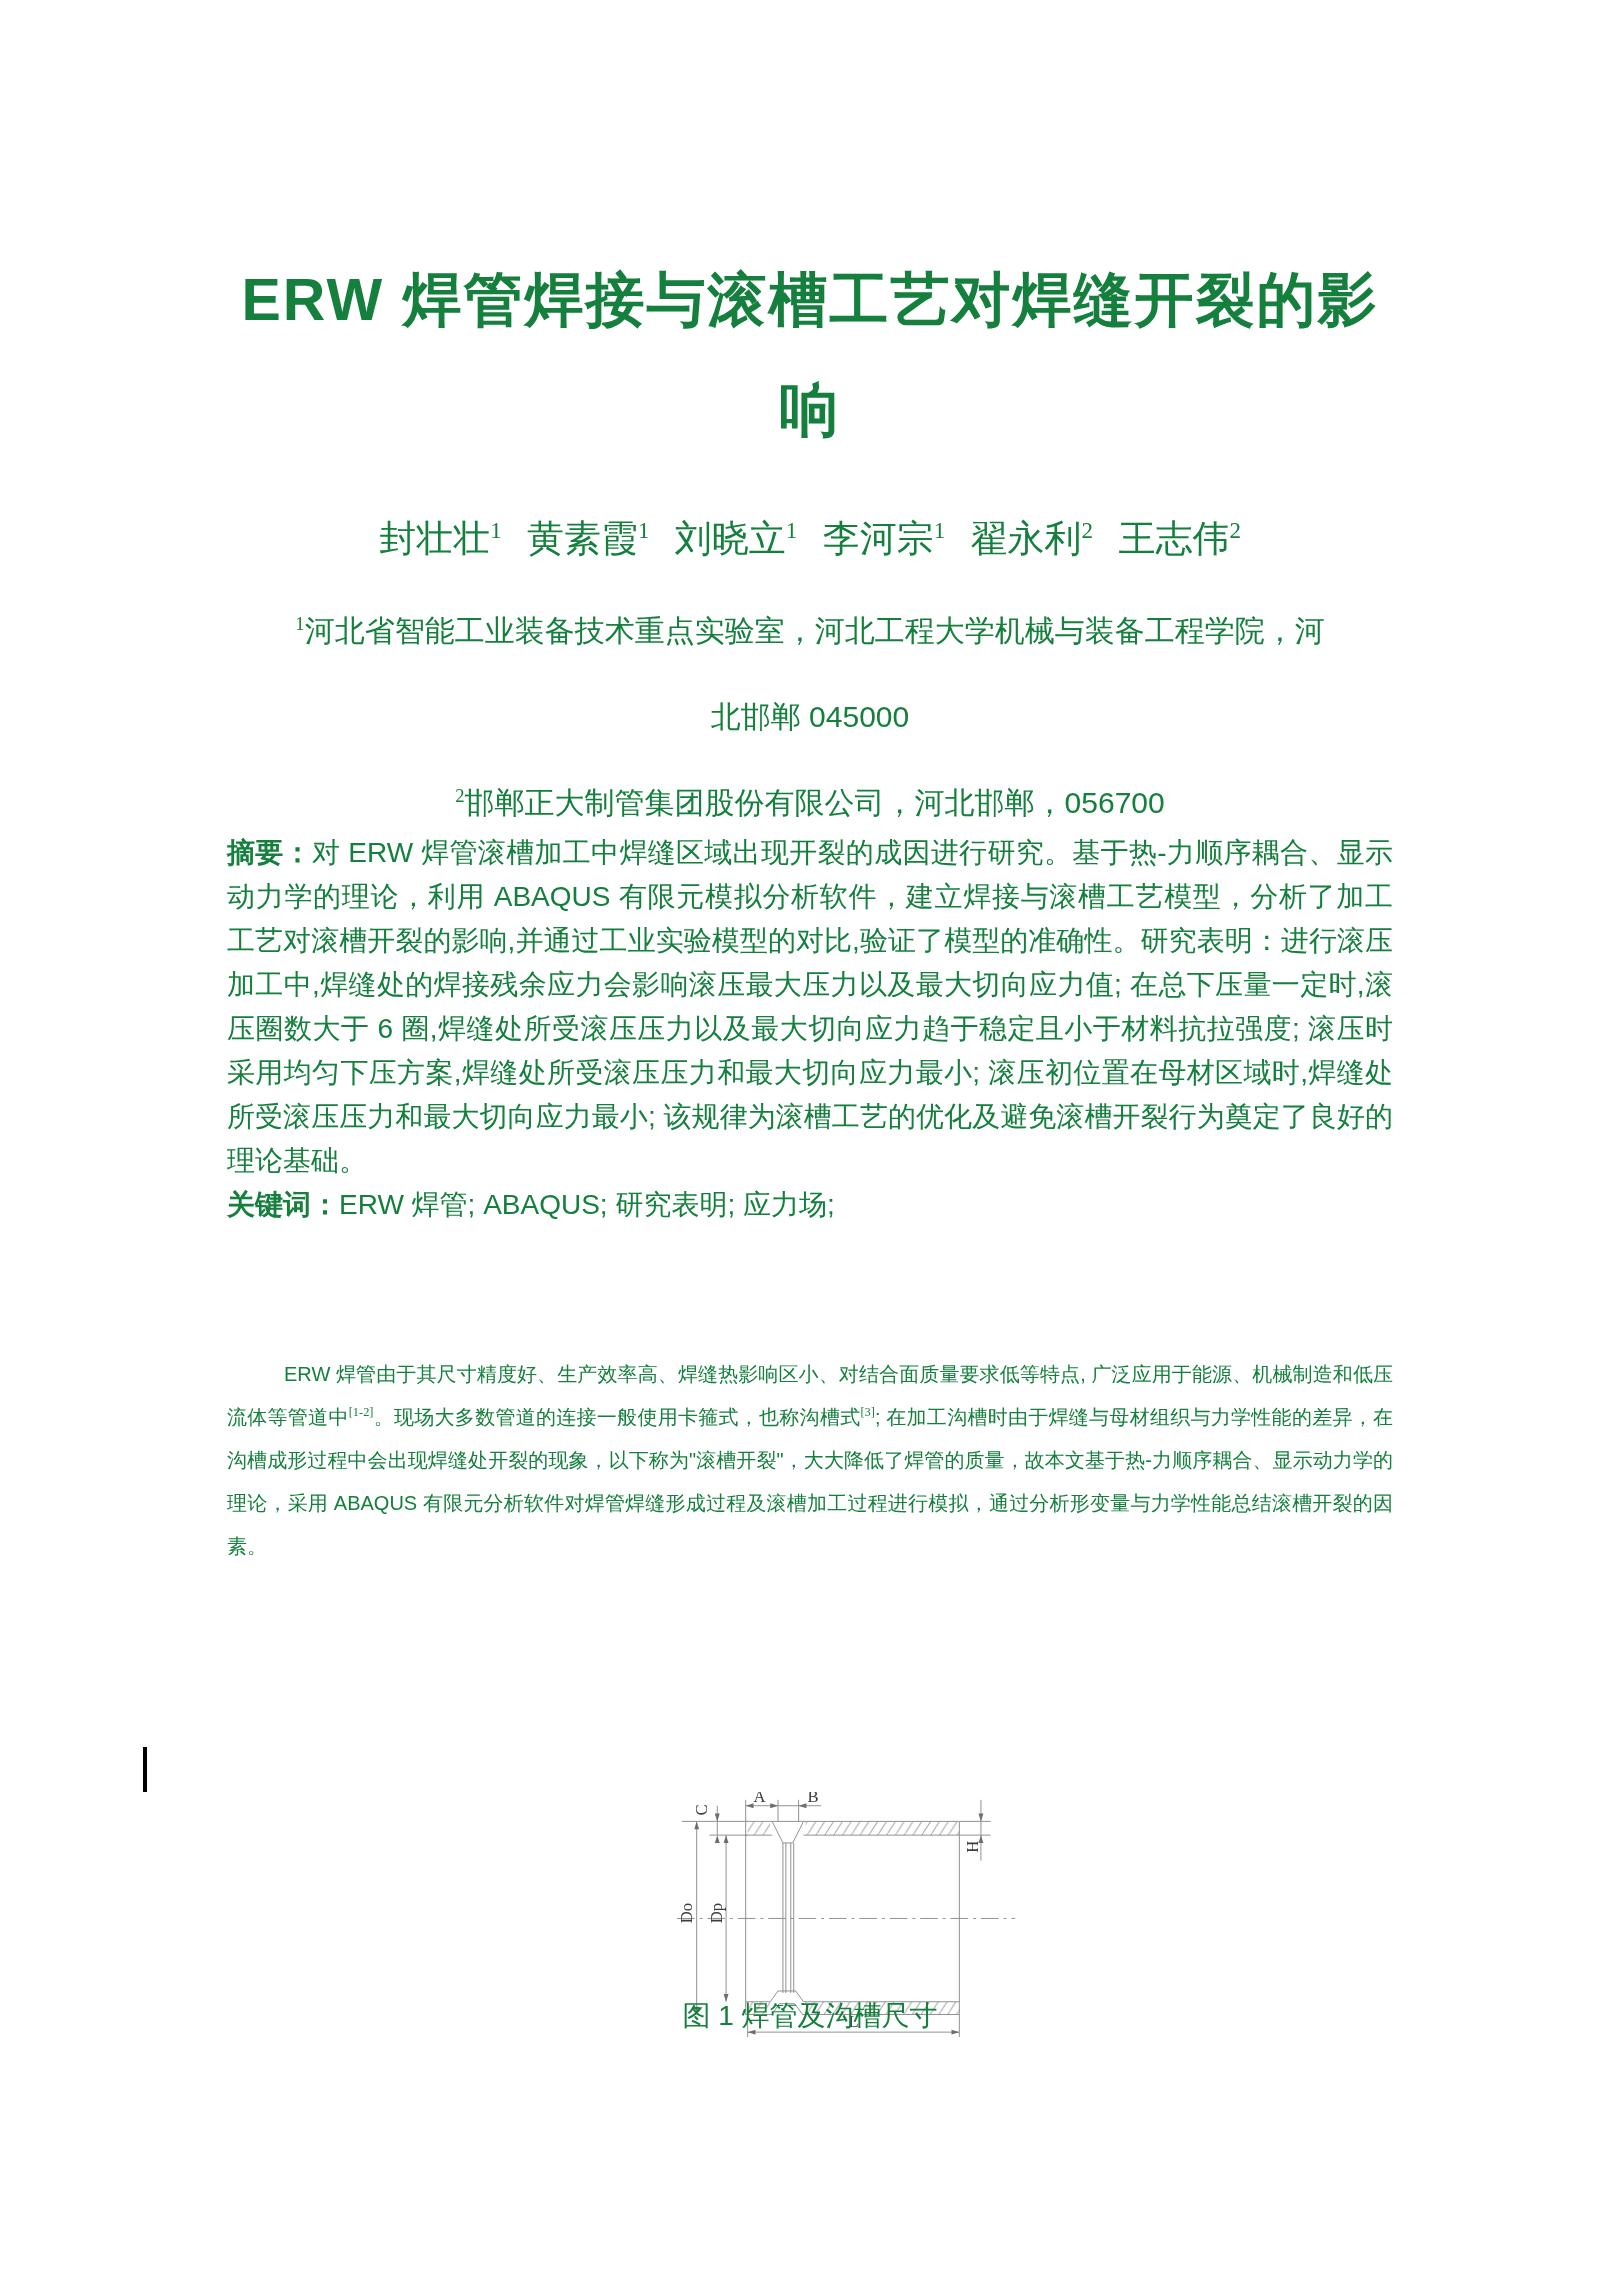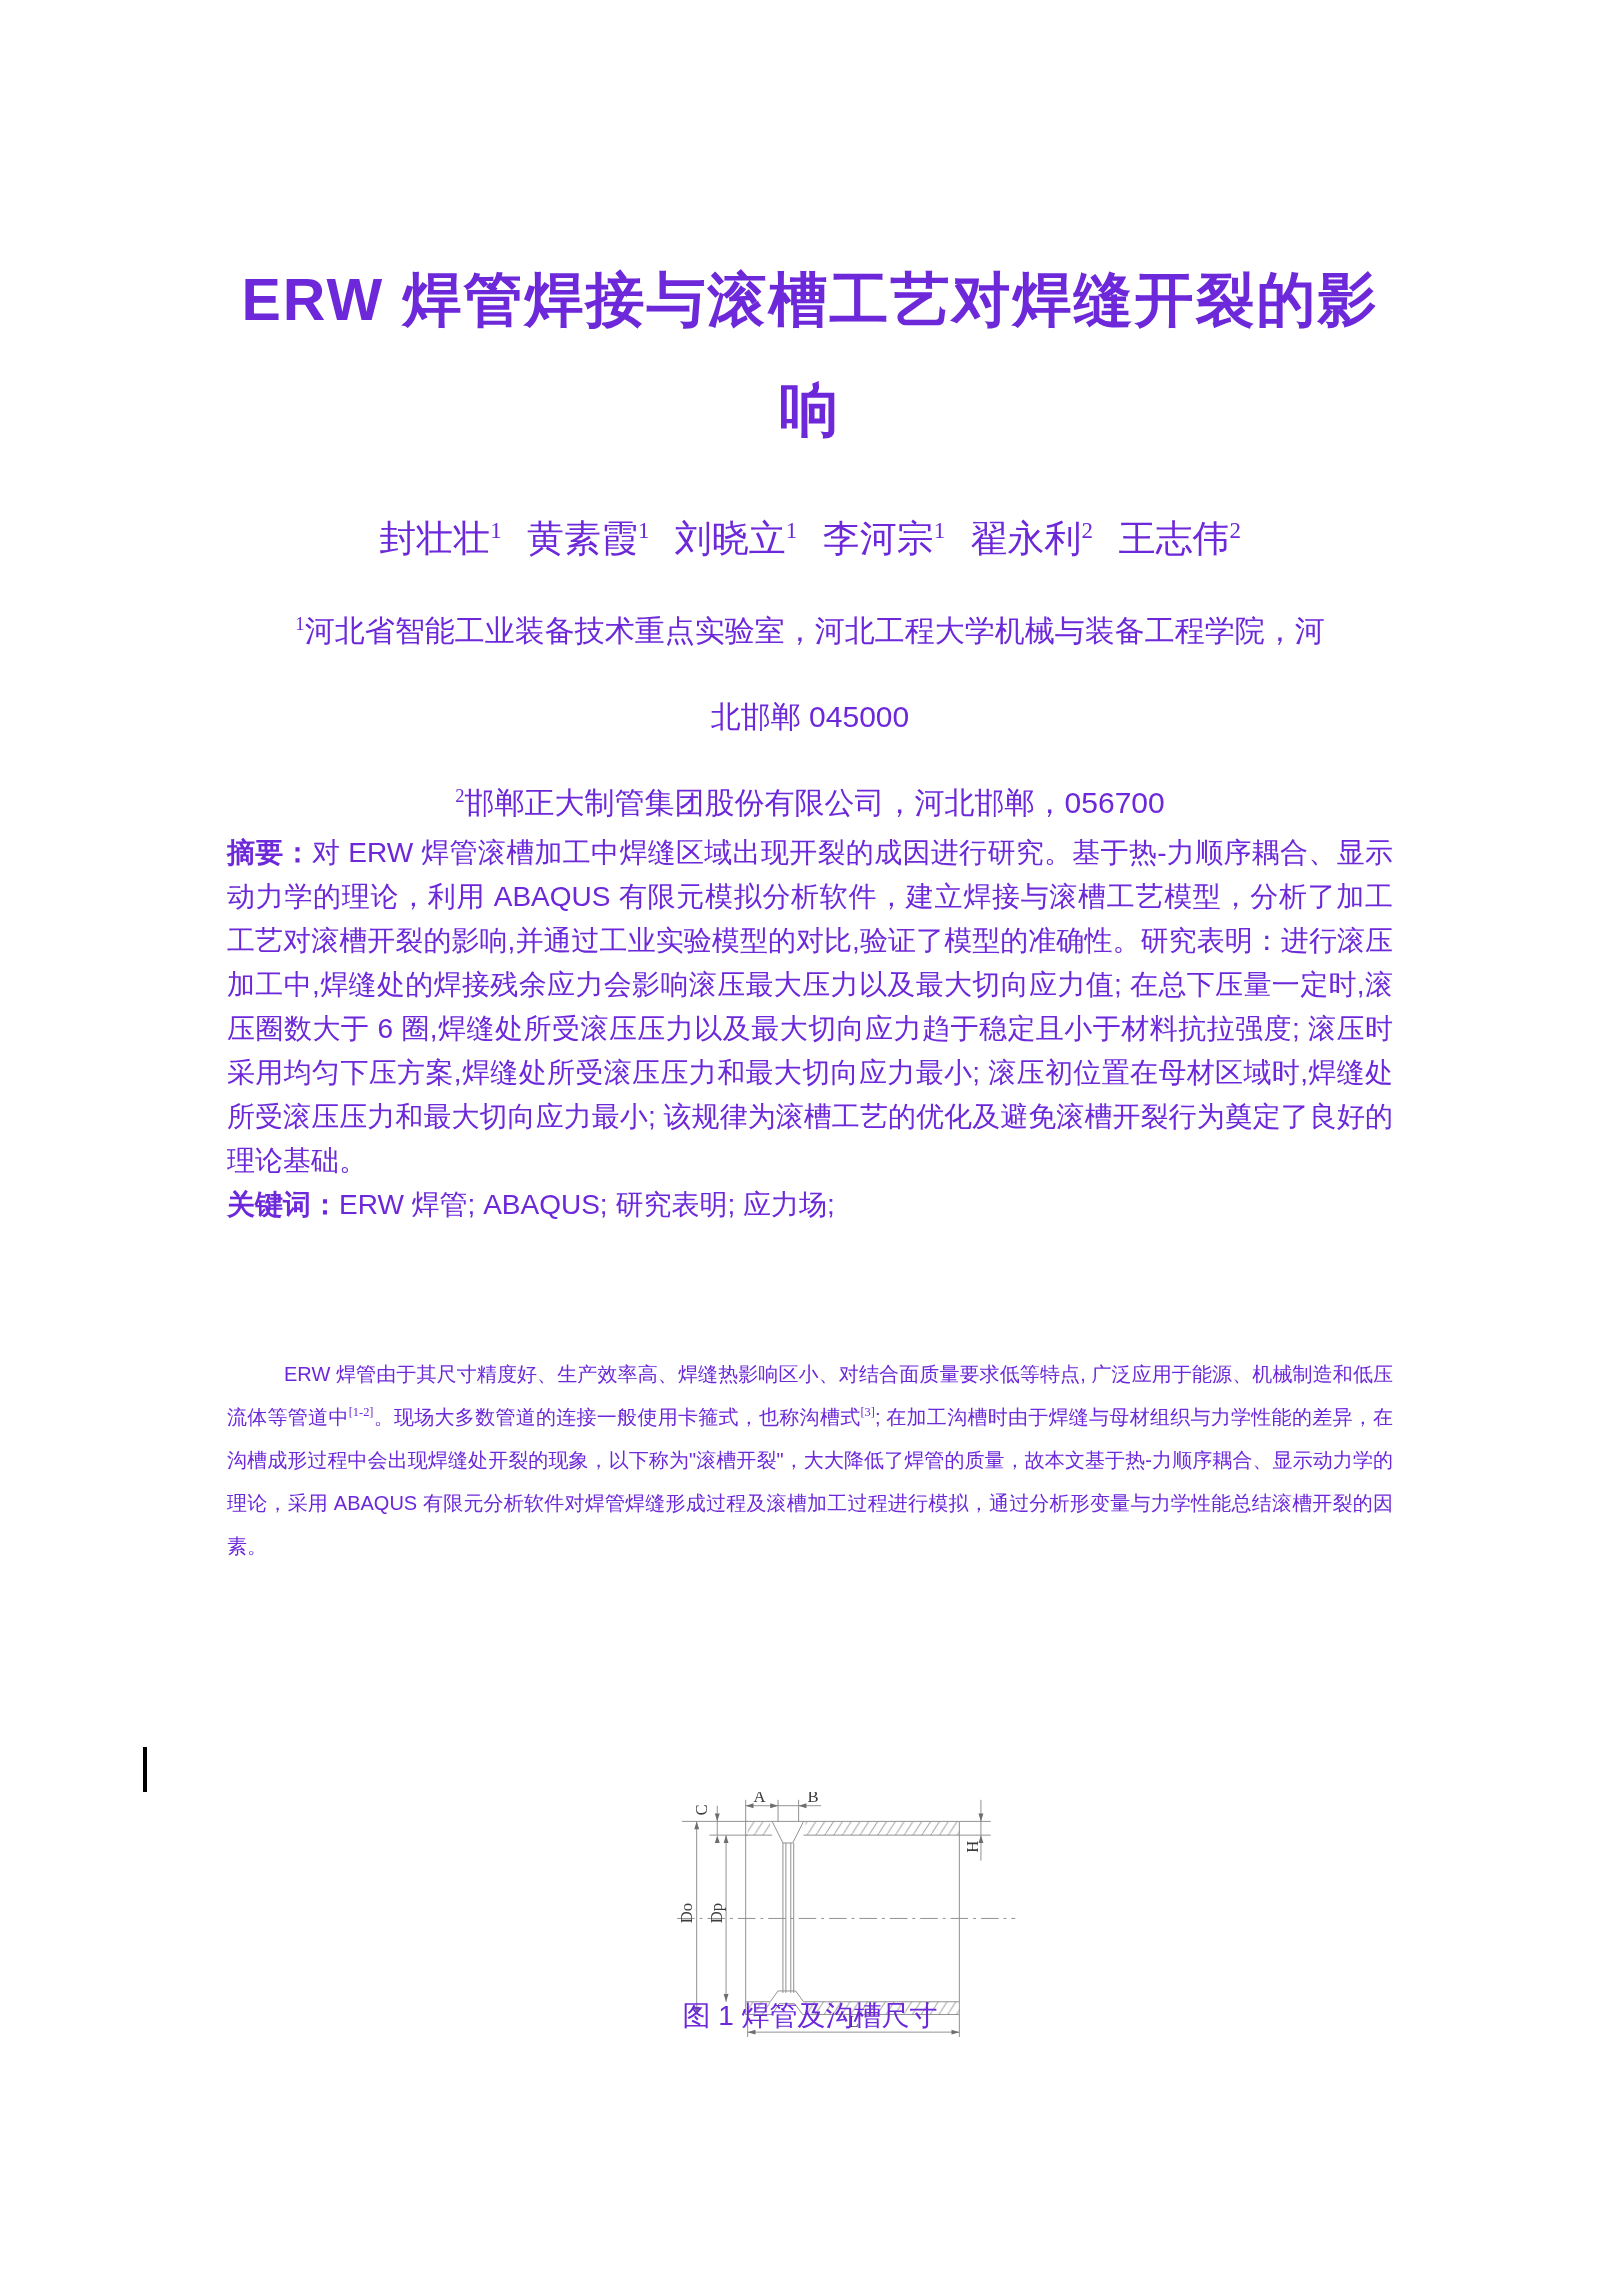--- a/index.html
+++ b/index.html
@@ -2,21 +2,21 @@
 <html><head>
 <meta charset="utf-8">
 <style>
   html,body{margin:0;padding:0;background:#e8e8e8;}
   .page{
     position:relative;
     width:1621px;height:2293px;
     background:#ffffff;
     margin:0 auto;
     font-family:"Liberation Sans","DejaVu Sans",sans-serif;
-    color:#6d28d9;
+    color:#15803d;
     overflow:hidden;
   }
   .col{position:absolute;left:227px;width:1166px;}
   .center{text-align:center;}
   .just{text-align:justify;}
   sup{font-family:"Liberation Serif","DejaVu Serif",serif;font-size:0.62em;vertical-align:super;line-height:0;}
   .title{top:245px;font-size:59px;line-height:110px;font-weight:700;letter-spacing:2px;}
   .authors{top:514px;font-size:37px;line-height:49px;}
   .authors .au{margin:0 12.7px;}
   .affils{top:588px;font-size:30px;line-height:86px;}

